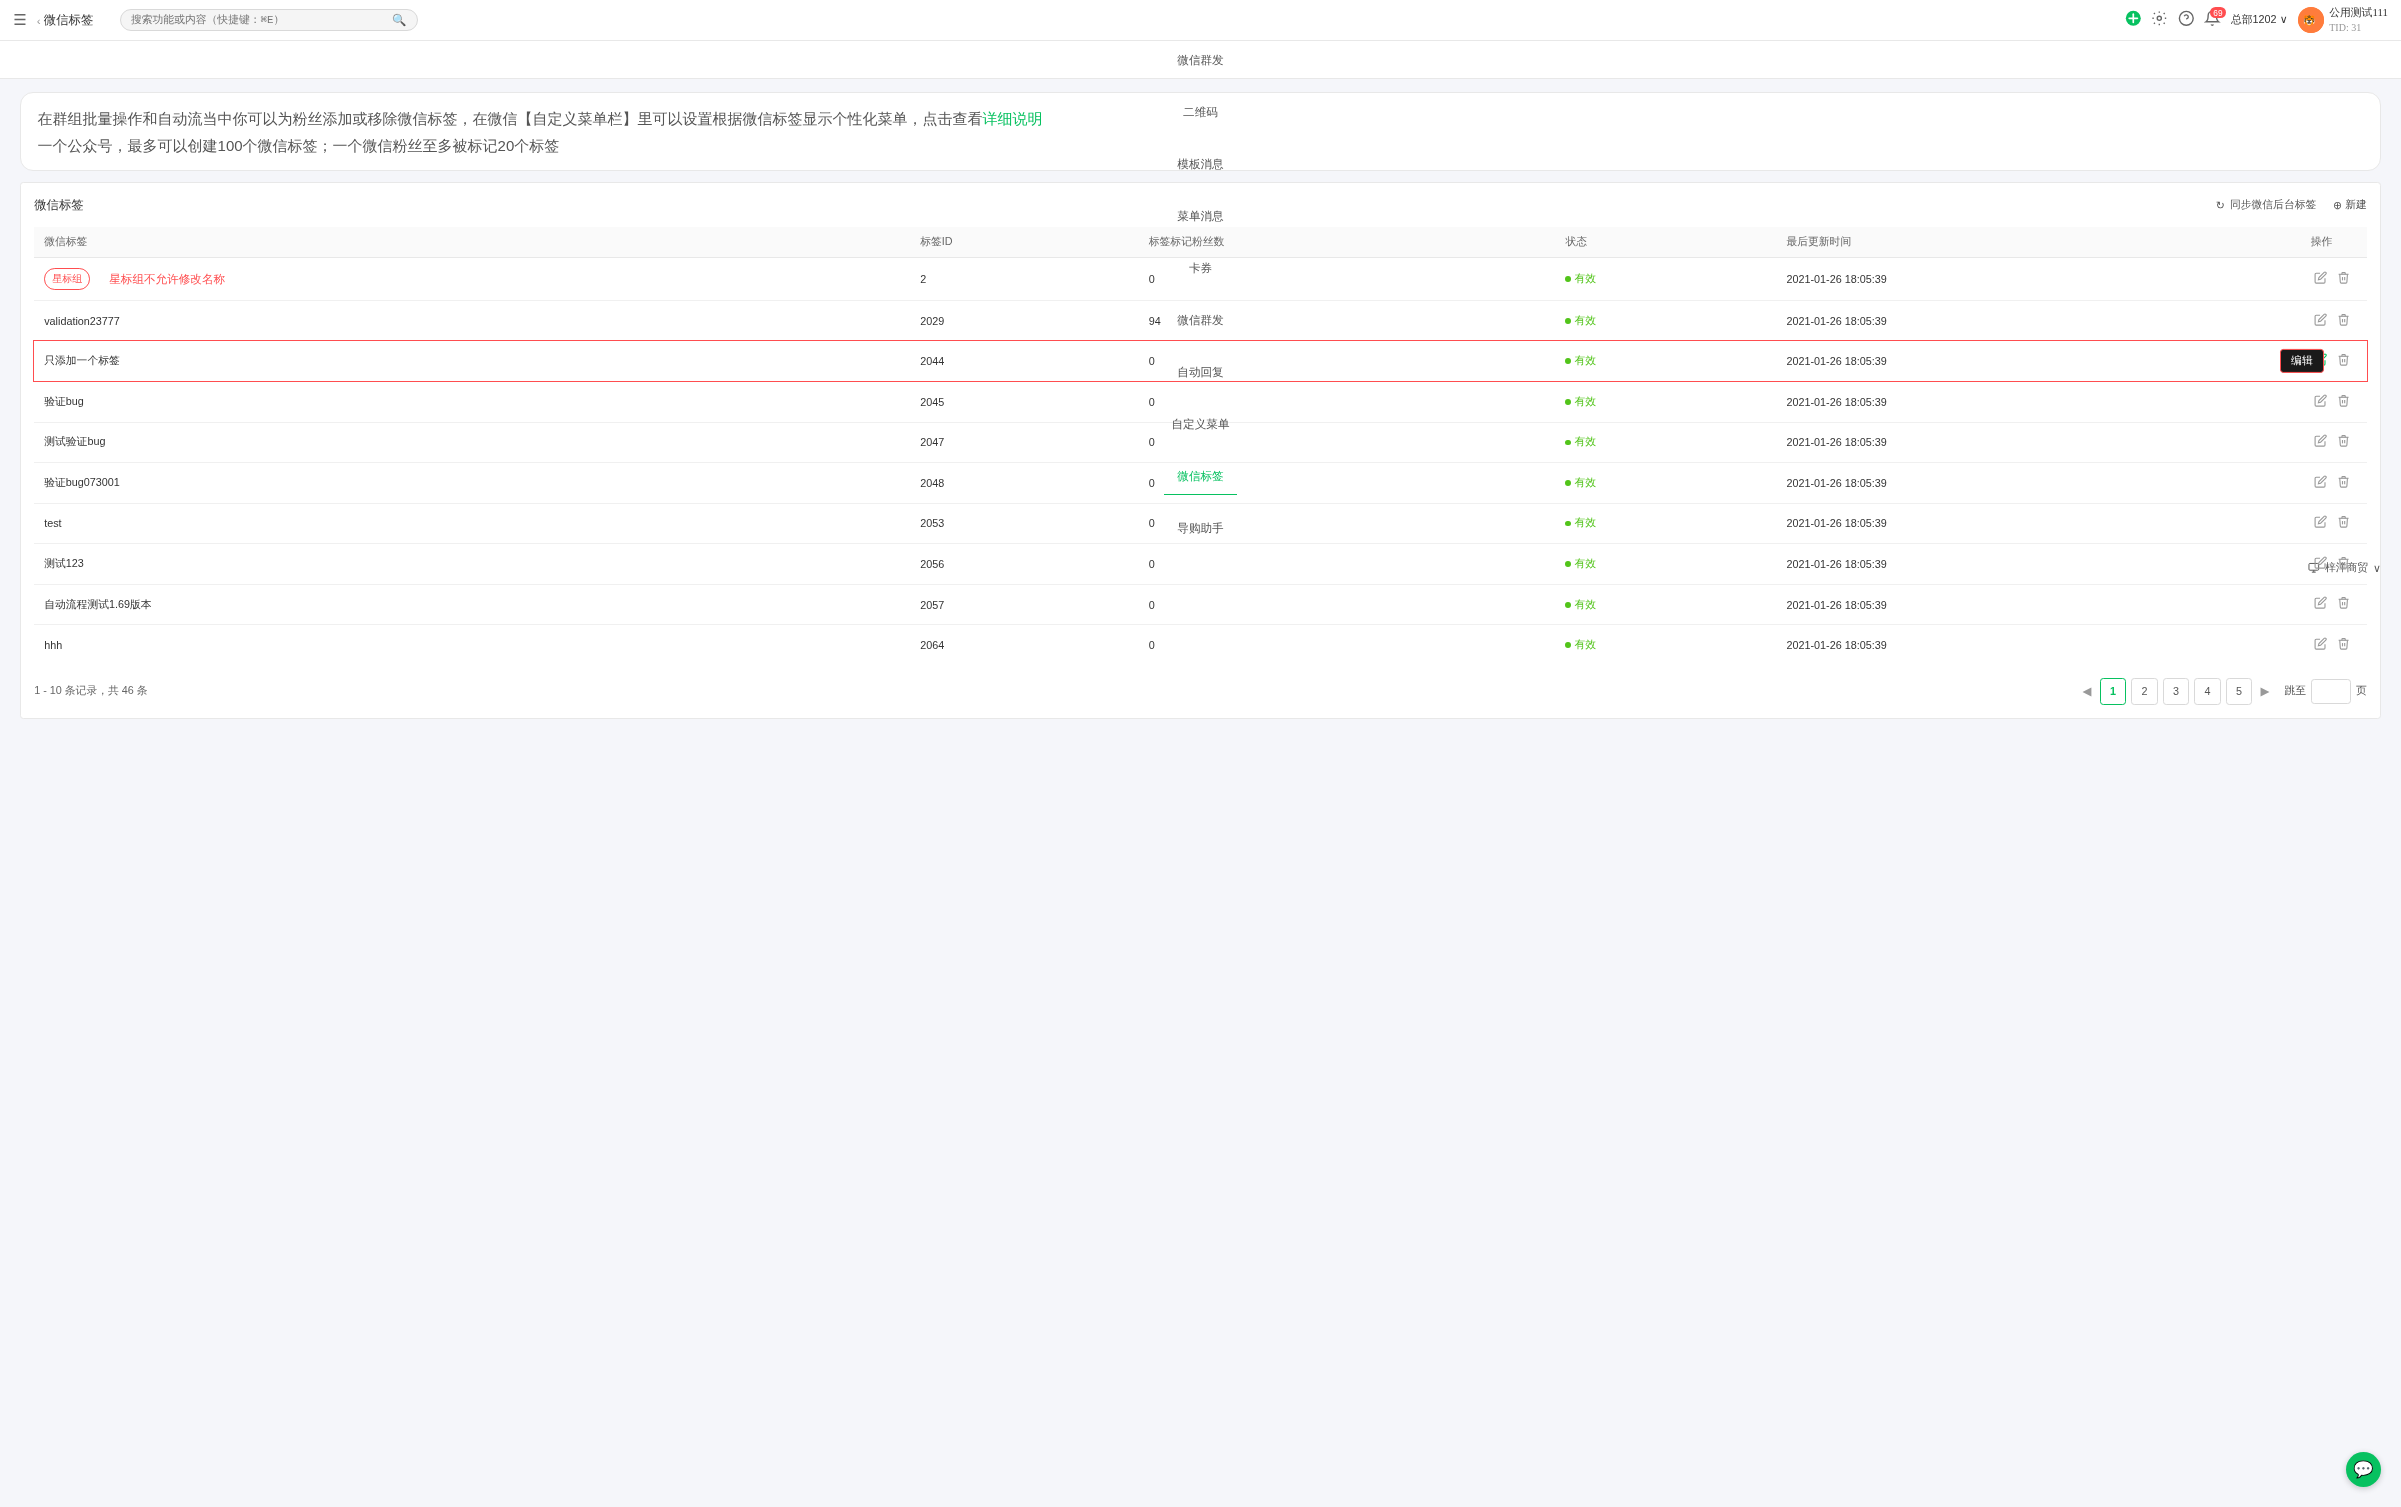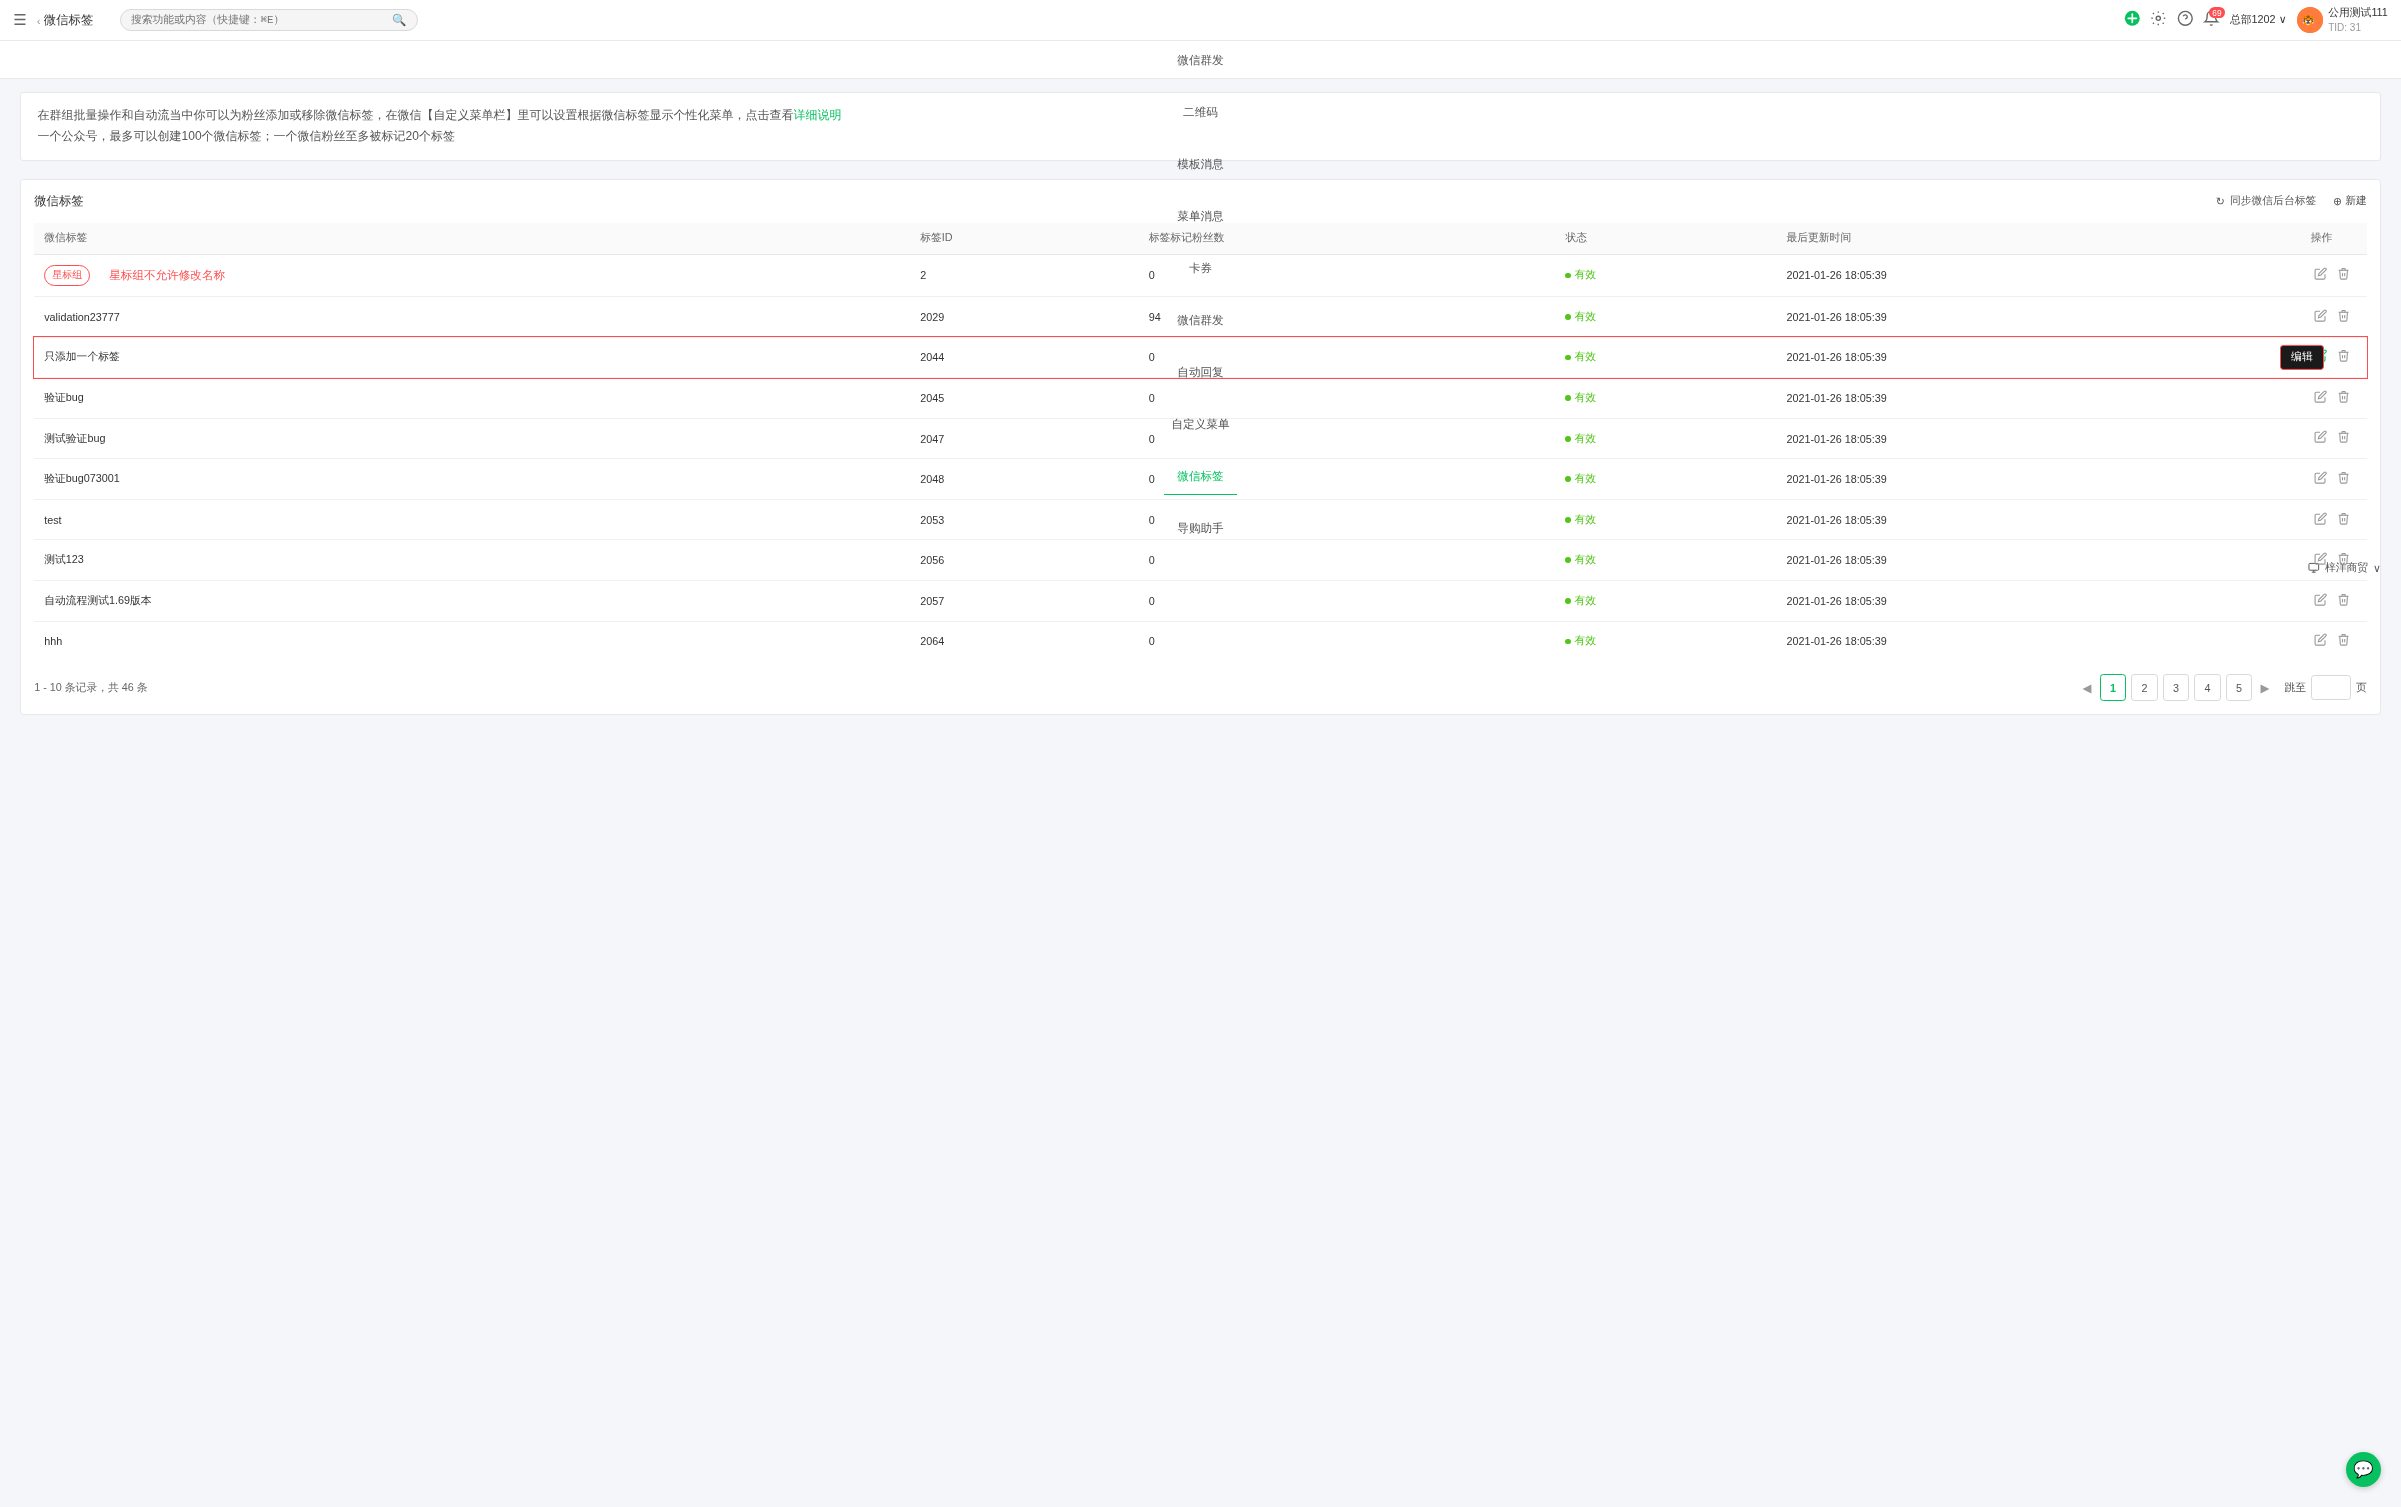--- a/index.html
+++ b/index.html
@@ -38,21 +38,21 @@
       font-size: 10.8px; cursor: pointer; color: #333;
     }
     .header-user {
       display: flex; align-items: center; gap: 5px; cursor: pointer;
     }
     .user-avatar {
       width: 26.5px; height: 26.5px; border-radius: 50%;
       background: #ff7c3c; display: flex; align-items: center; justify-content: center;
       color: #fff; font-size: 10px; overflow: hidden;
     }
-    .user-info { font-size: 10px; line-height: 1.4; }
+    .user-info { font-size: 10px; line-height: 1.4; font-family: Liberation Serif, serif; }
     .user-name { font-weight: 500; font-size: 10.8px; }
     .user-tid { color: #999; }
 
     
     .nav-bar {
       display: flex; align-items: center;
       background: #fff; border-bottom: 0.8px solid #e8e8e8;
       padding: 0 20px; height: 38px; gap: 14px; flex-direction: column;
     }
     .nav-item {
@@ -61,22 +61,22 @@
       border-bottom: 1.7px solid transparent; white-space: nowrap;
     }
     .nav-item.active { color: #07c160; border-bottom-color: #07c160; font-weight: 500; }
     .nav-right { margin-left: auto; display: flex; align-items: center; gap: 5px; font-size: 10.8px; color: #555; cursor: pointer; }
 
     
     .main-content { padding: 13.2px 20px; }
 
     
     .info-banner {
-      background: #fff; border: 0.8px solid #e8e8e8; border-radius: 3px;
-      padding: 11.6px 16.6px; margin-bottom: 18px; color: #555; font-size: 12px; line-height: 1.8;
+      background: #fff; border: 0.8px solid #e8e8e8; border-radius: 13px;
+      padding: 11.6px 16.6px; margin-bottom: 11px; color: #555; font-size: 15px; line-height: 1.8;
     }
     .info-banner a { color: #07c160; text-decoration: none; }
 
     
     .table-card {
       background: #fff; border: 0.8px solid #e8e8e8; border-radius: 3.3px;
       padding: 13.2px;
     }
     .table-header {
       display: flex; align-items: center; justify-content: space-between;

